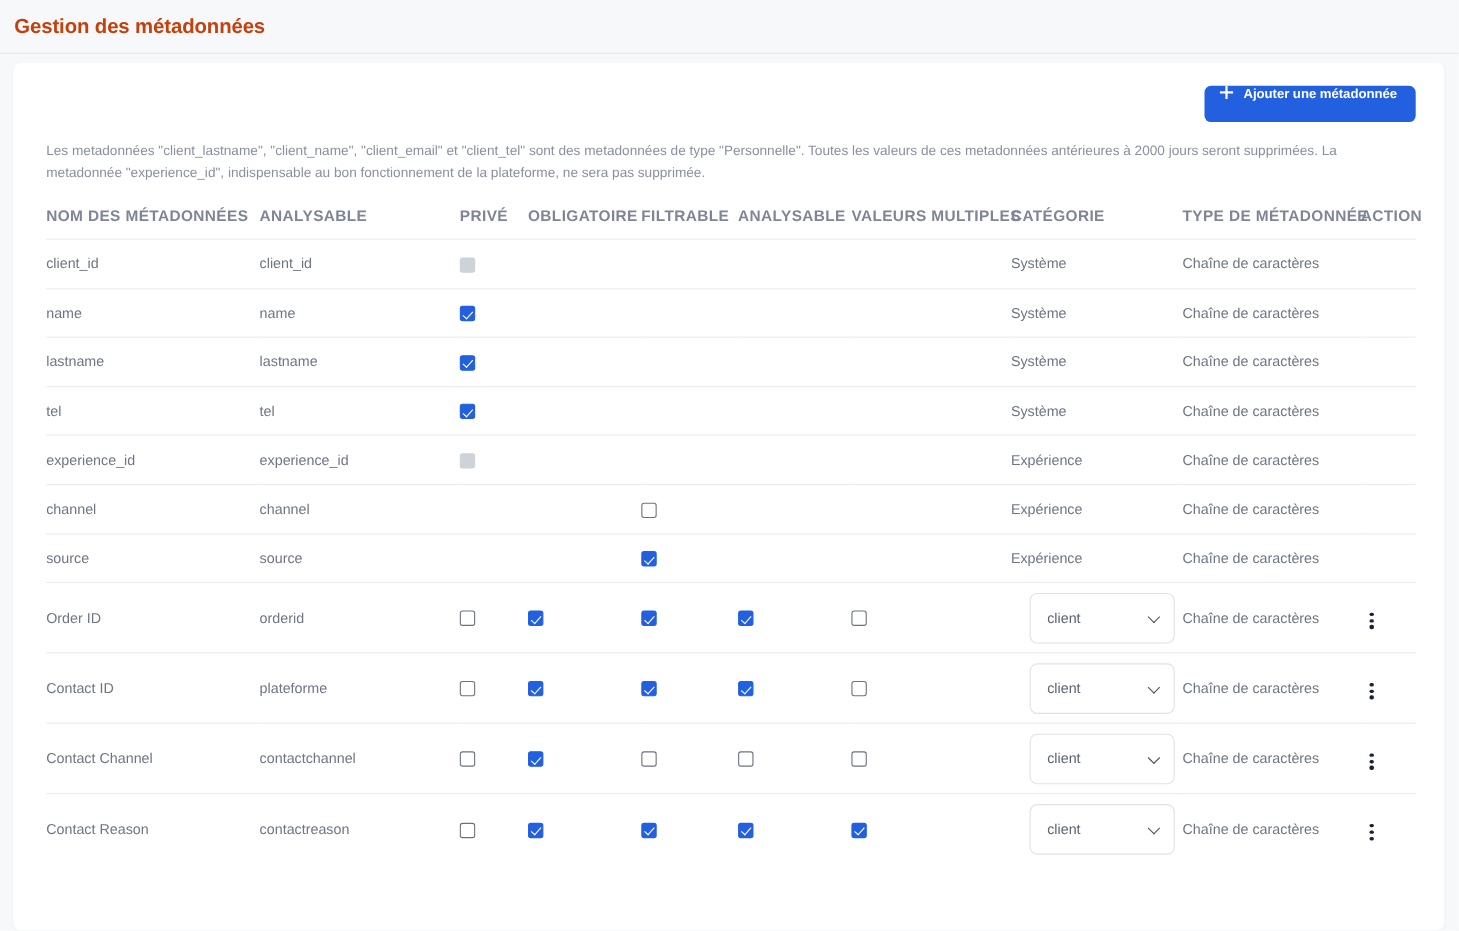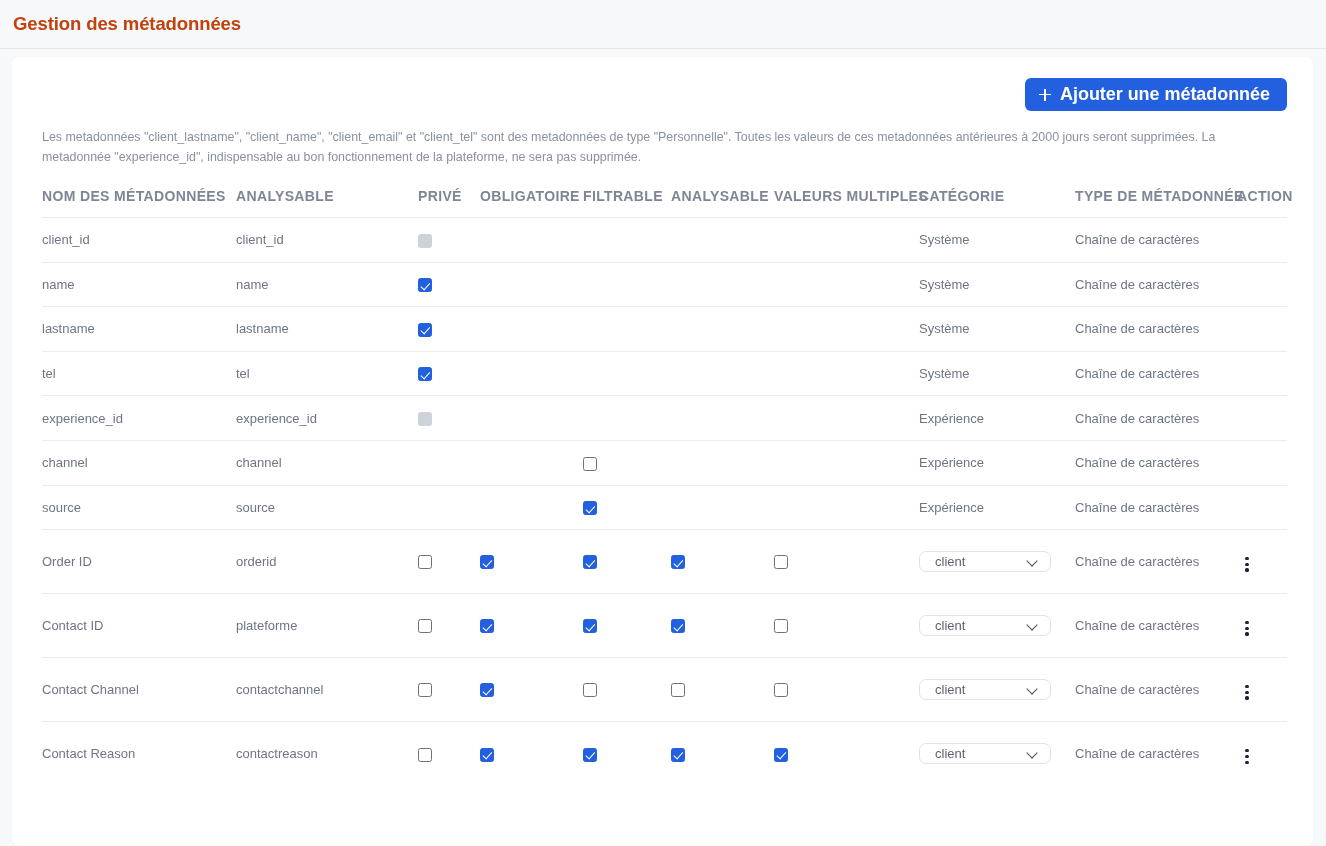--- a/index.html
+++ b/index.html
@@ -42,30 +42,30 @@
   }
 
   .card-toolbar {
     display: flex;
     justify-content: flex-end;
     padding: 21px 26px 0 0;
   }
 
   .btn-primary {
     display: inline-flex;
-    align-items: center;
+    align-items: flex-start;
     gap: 9px;
     background: #2260df;
     color: #ffffff;
     border: none;
     border-radius: 6px;
     height: 33px;
     padding: 0 17px 0 14px;
     font-family: "Liberation Sans", sans-serif;
-    font-size: 18px;
+    font-size: 12px;
     font-weight: bold;
     cursor: pointer;
     letter-spacing: -0.05px;
   }
   .btn-primary .plus {
     display: inline-block;
     position: relative;
     width: 12px;
     height: 12px;
     flex: 0 0 12px;
@@ -158,28 +158,29 @@
     background: #ced2d9;
     border: 1px solid #ced2d9;
   }
 
   
   .select {
     display: inline-flex;
     align-items: center;
     justify-content: space-between;
     width: 132px;
-    height: 21px;
+    height: 46px;
     border: 1px solid #dfe2e8;
     border-radius: 7px;
     background: #ffffff;
     padding: 0 12px 0 15px;
     font-size: 13px;
     color: #5b6272;
     cursor: pointer;
+    margin-left: 17px;
   }
   .chev {
     width: 11px;
     height: 11px;
     position: relative;
     flex: 0 0 11px;
   }
   .chev::after {
     content: "";
     position: absolute;

